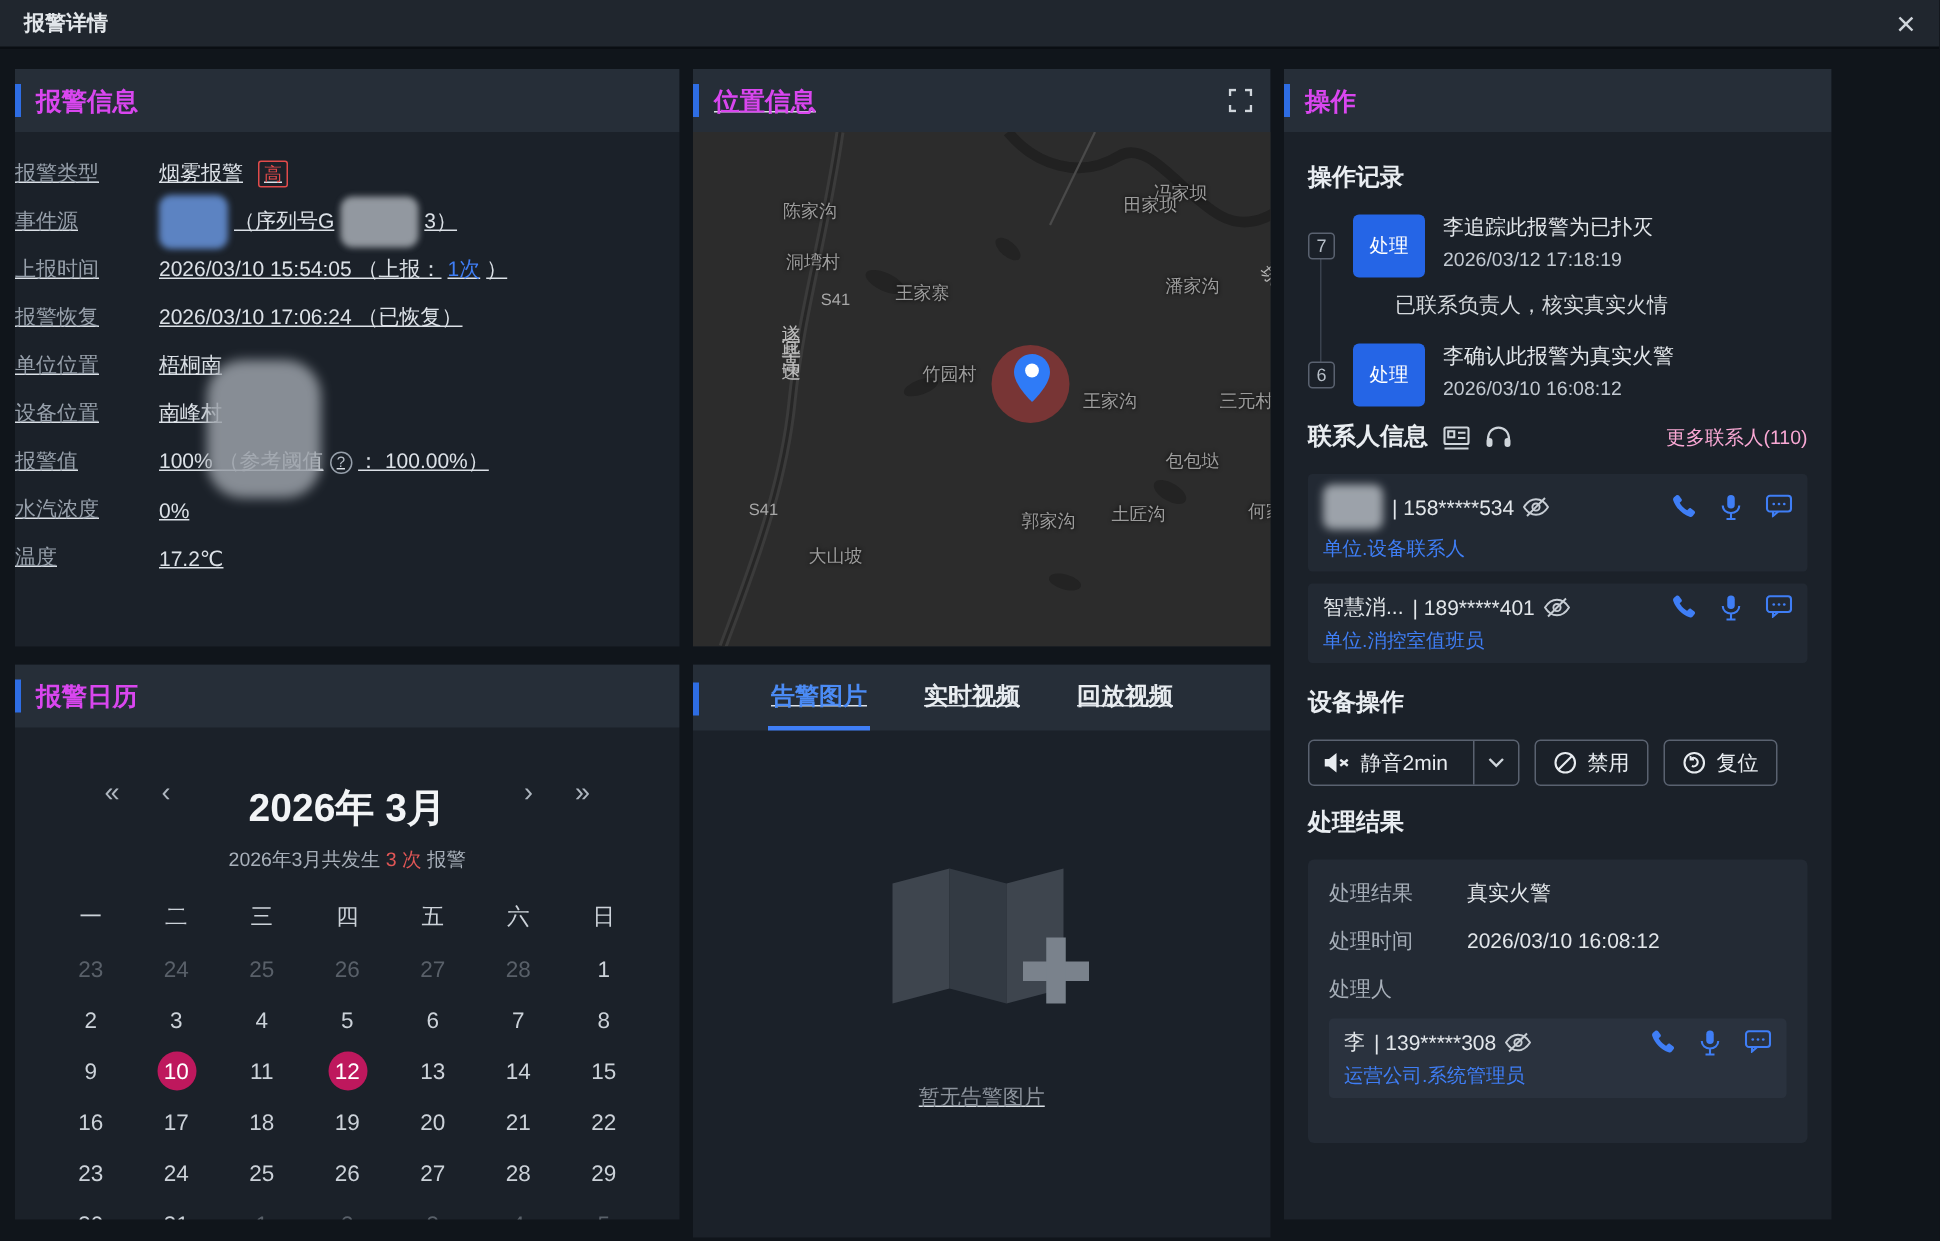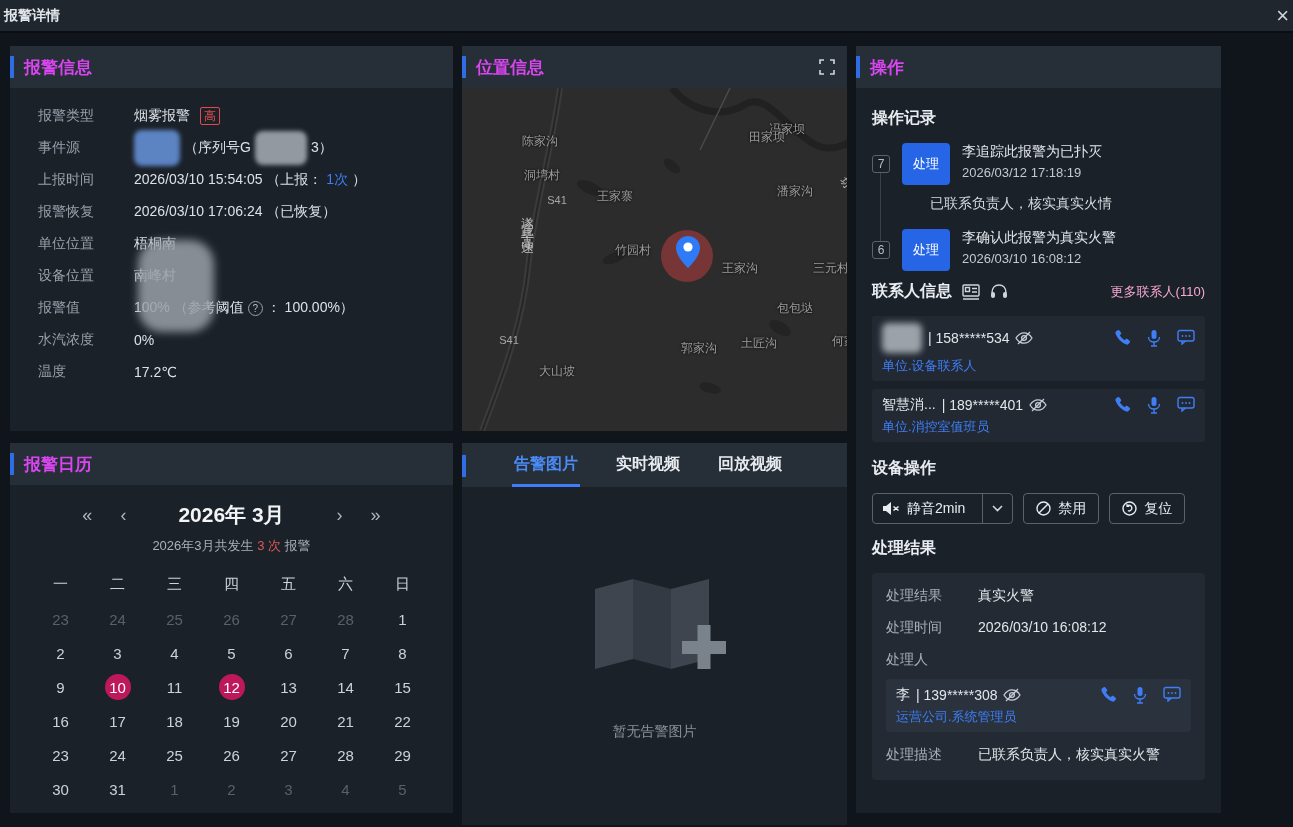--- a/index.html
+++ b/index.html
@@ -1,53 +1,53 @@
 <!DOCTYPE html>
 <html><head>
 <meta charset="utf-8">
 <style>
   * { margin:0; padding:0; box-sizing:border-box; }
   html,body { width:1293px; height:827px; overflow:hidden; }
   body { background:#10151b; font-family:"Liberation Sans","DejaVu Sans",sans-serif; color:#dce1e7; }
 
   
   .titlebar { height:33px; background:#20262e; border-bottom:2px solid #0a0e13;
-    display:flex; align-items:center; justify-content:space-between; padding:0 4px; }
+    display:flex; align-items:center; justify-content:space-between; padding:0 16px; }
   .titlebar .t { font-size:14px; font-weight:bold; color:#e2e6ea; }
   .titlebar .x { font-size:22px; line-height:1; color:#cfd5db; cursor:pointer; }
 
   
   .wrap { display:flex; gap:9px; padding:13px 10px 0 10px; }
   .col { display:flex; flex-direction:column; gap:12px; }
-  .col-l { width:443px; } .col-m { width:385px; } .col-r { width:365px; }
+  .col-l { width:443px; } .col-m { width:385px;text-decoration:underline; } .col-r { width:365px; }
 
   .panel { background:#1b2129; overflow:hidden; position:relative; }
   .p-head { height:42px; background:#262e38; display:flex; align-items:center; padding:0 12px 0 0; }
   .p-head .bar { width:4px; height:22px; background:#2e6de4; margin-right:10px; }
   .p-head .ttl { font-size:17px; font-weight:bold; color:#d946ef; flex:1; }
 
   
-  .fields { padding:12px 28px; position:relative; }
+  .fields { padding:12px 0; position:relative;text-decoration:underline; }
   .f-row { display:flex; align-items:center; height:32px; font-size:14px; }
   .f-label { width:96px; color:#97a0ab; flex:none; }
   .f-val { color:#dce1e7; display:flex; align-items:center; gap:4px; white-space:nowrap; }
   .lnk { color:#3f7ef6; cursor:pointer; }
   .badge-high { color:#e14b4b; border:1px solid #e14b4b; font-size:12px; padding:0 3px;
     border-radius:2px; line-height:16px; margin-left:6px; }
   .q-icon { display:inline-flex; width:15px; height:15px; border:1px solid #97a0ab; color:#b6bec7;
     border-radius:50%; font-size:10px; align-items:center; justify-content:center; }
   .blurb { width:46px; height:36px; border-radius:8px; background:#5c83c2; filter:blur(2px); display:inline-block; }
   .blurg { width:52px; height:34px; border-radius:8px; background:#a0a6ad; filter:blur(2px); opacity:.9; display:inline-block; }
   .blob { position:absolute; left:128px; top:152px; width:76px; height:92px; border-radius:24px;
     background:#9aa0a8; filter:blur(4px); opacity:.85; }
 
   
   .cal-nav { display:flex; align-items:center; justify-content:center; gap:28px; margin-top:16px; color:#c3cad2; }
   .cal-nav .arr { font-size:18px; cursor:pointer; color:#aeb6bf; }
-  .cal-title { font-size:21px; font-weight:bold; color:#f2f4f6; padding:0 24px; }
+  .cal-title { font-size:26px; font-weight:bold; color:#f2f4f6; padding:0 24px;margin-top:20px; }
   .cal-sub { text-align:center; font-size:13px; color:#a8b0ba; margin-top:8px; }
   .cal-sub .red { color:#e05656; }
   .cal-week, .cal-grid { display:grid; grid-template-columns:repeat(7,1fr); padding:0 22px; }
   .cal-week { margin-top:20px; font-size:15px; color:#ccd2d9; }
   .cal-week div { text-align:center; }
   .cal-grid { margin-top:12px; row-gap:8px; }
   .day { height:26px; display:flex; align-items:center; justify-content:center; font-size:15px;
     color:#ccd2d9; cursor:pointer; }
   .day.out { color:#596069; }
   .day .pill { width:26px; height:26px; border-radius:50%; display:flex; align-items:center;
@@ -633,21 +633,17 @@
                       <path d="M5 12 L5 15 L8.5 12"></path>
                       <circle cx="5.5" cy="7" r="0.9" fill="#3f7ef6" stroke="none"></circle>
                       <circle cx="9" cy="7" r="0.9" fill="#3f7ef6" stroke="none"></circle>
                       <circle cx="12.5" cy="7" r="0.9" fill="#3f7ef6" stroke="none"></circle>
                     </svg>
                   </span>
                 </span>
               </div>
               <div class="c-role">运营公司.系统管理员</div>
             </div>
-            <div class="r-row" style="margin-bottom: 0px;">
-              <span class="r-label">处理描述</span>
-              <span class="r-val">已联系负责人，核实真实火警</span>
-            </div>
           </div>
       </div>
     </div>
   </div>
 </div>
 
 </body></html>

